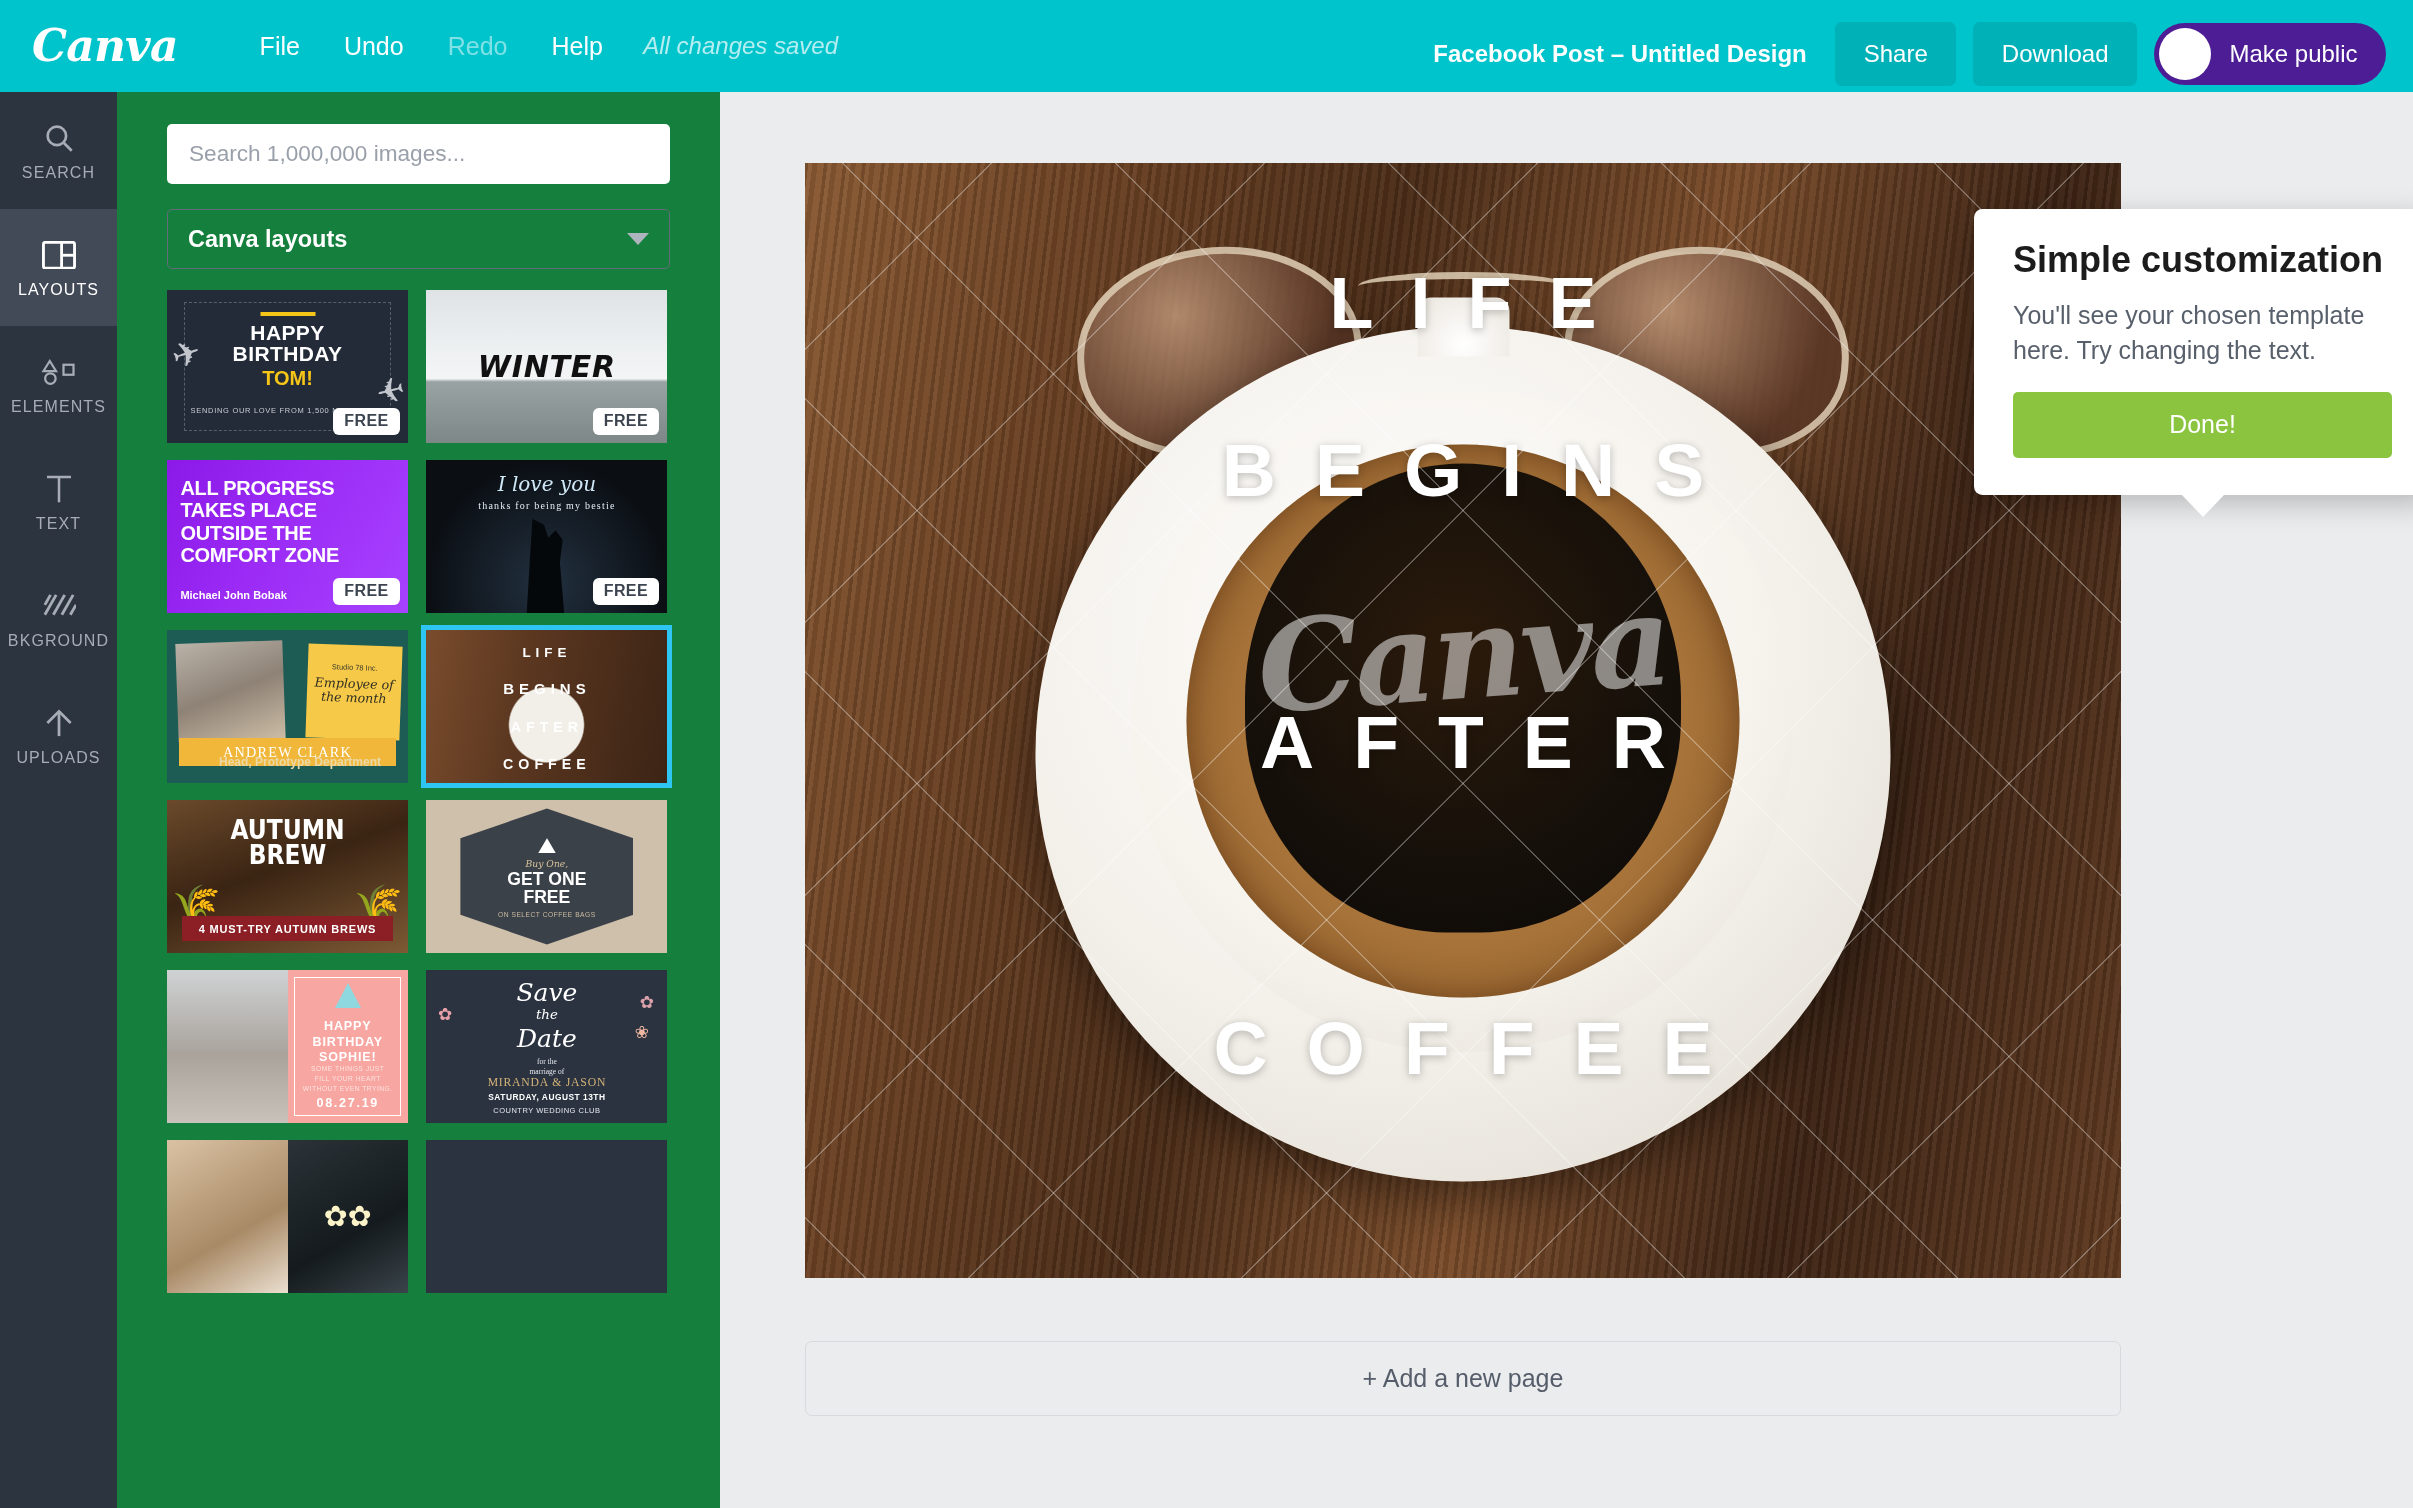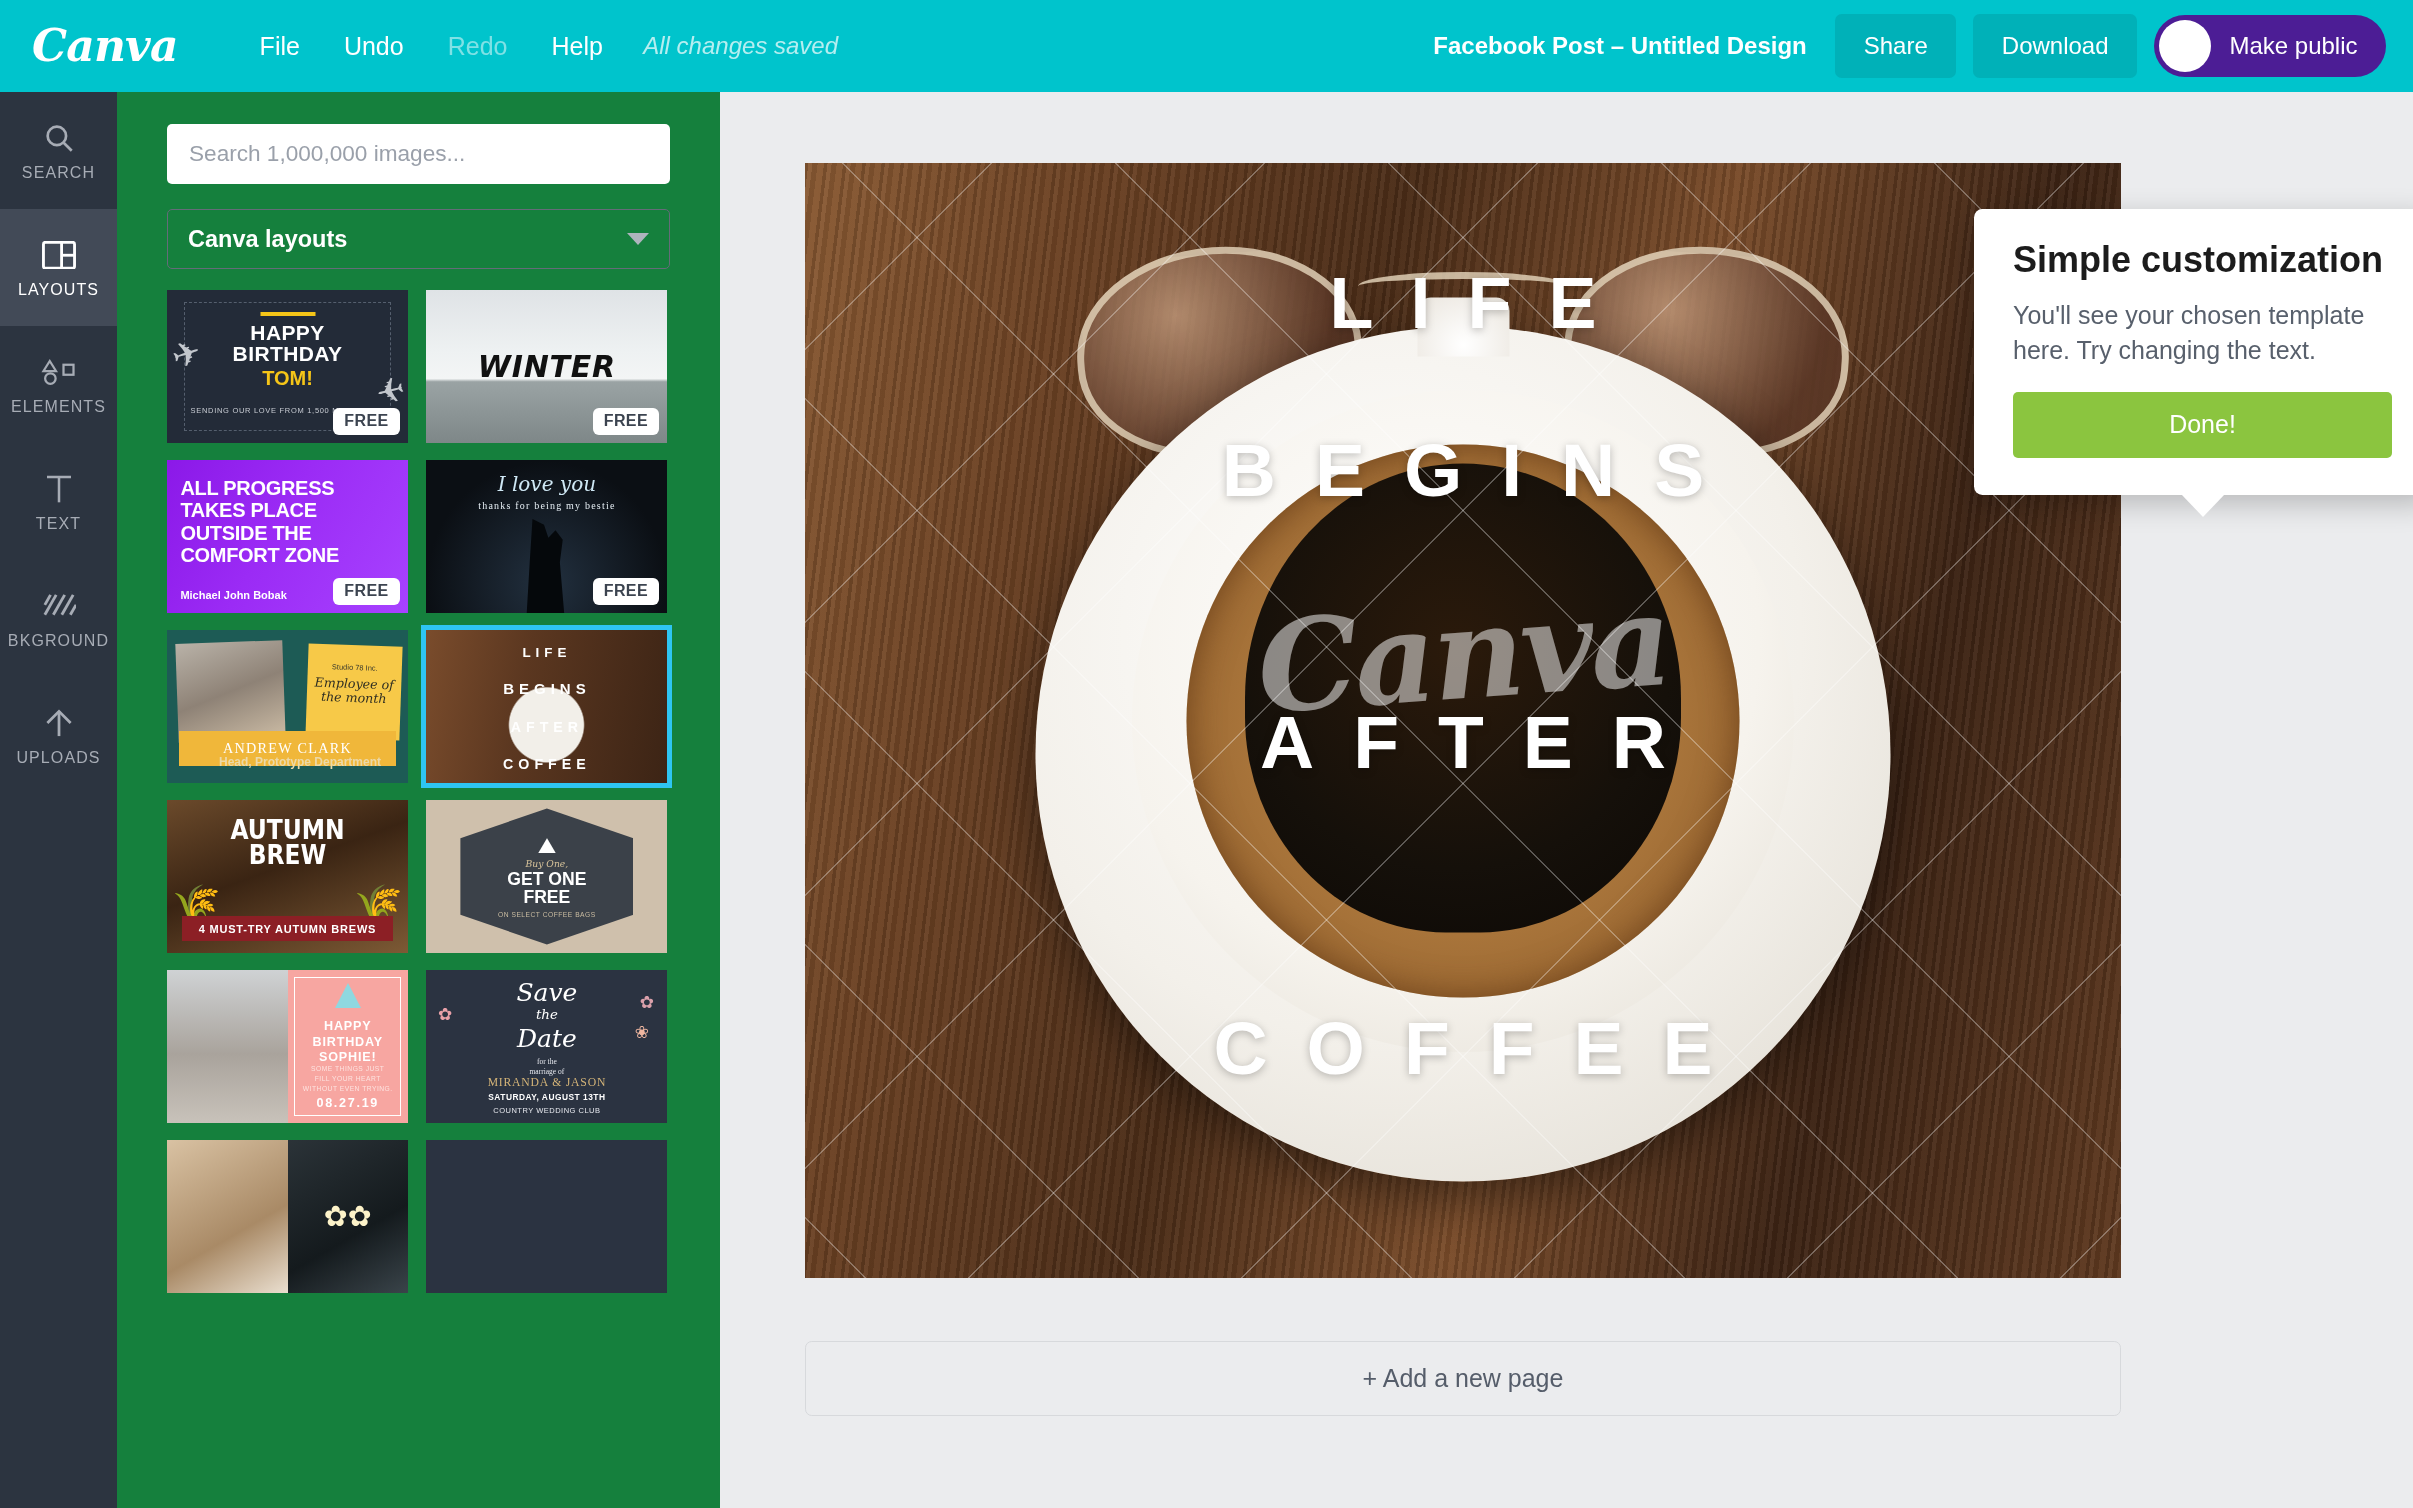--- a/index.html
+++ b/index.html
@@ -25,21 +25,21 @@
   .menu-item {
     color: #ffffff; font-size: 25px; padding: 11.7px 22px; cursor: pointer;
     white-space: nowrap;
   }
   .menu-item.disabled { color: #7fe1e5; }
   .saved {
     color: #b5eef0; font-size: 24px; font-style: italic; margin-left: 18.4px;
     white-space: nowrap;
   }
   .topbar-right {
-    position: absolute; right: 27px; top: 0; height: 92px;
+    position: absolute; right: 27px; top: 8px; height: 92px;
     display: flex; align-items: center; gap: 0;
   }
   .doc-title {
     color: #ffffff; font-size: 24px; font-weight: 700; margin-right: 28.5px;
     white-space: nowrap;
   }
   .tb-btn {
     background: #00b1b8; color: #fff; font-size: 24px;
     border: none; border-radius: 6.7px; padding: 17.6px 28.5px; cursor: pointer;
     margin-right: 17px; white-space: nowrap;
@@ -170,21 +170,21 @@
   .t-emp .note {
     position:absolute; top:15px; right:6.7px; width:94px; height:94px;
     background:#f7c948; transform: rotate(2deg);
   }
   .t-emp .note .nt1 { position:absolute; top:18.4px; left:0; right:0; text-align:center;
     font-size:7.5px; color:#3b3a2c; }
   .t-emp .note .nt2 { position:absolute; top:32px; left:0; right:0; text-align:center;
     font-size:12.6px; color:#2f2e22; font-style:italic; line-height:1.15;
     font-family:"DejaVu Serif", serif; }
   .t-emp .plate {
-    position:absolute; bottom:17px; left:11.7px; right:11.7px; height:35px; background:#f0b73a;
+    position:absolute; bottom:17px; left:11.7px; right:11.7px; height:28px; background:#f0b73a;
   }
   .t-emp .plate span {
     position:absolute; inset:0; display:flex; align-items:center; justify-content:center;
     color:#fff; font-size:14.2px; letter-spacing:1.3px; font-family:"Liberation Serif", serif;
   }
   .t-emp .role {
     position:absolute; bottom:14px; left:0; right:0; text-align:center;
     color:#ecd9a8; font-size:12px; font-weight:700;margin-left:25px;
   }
 

